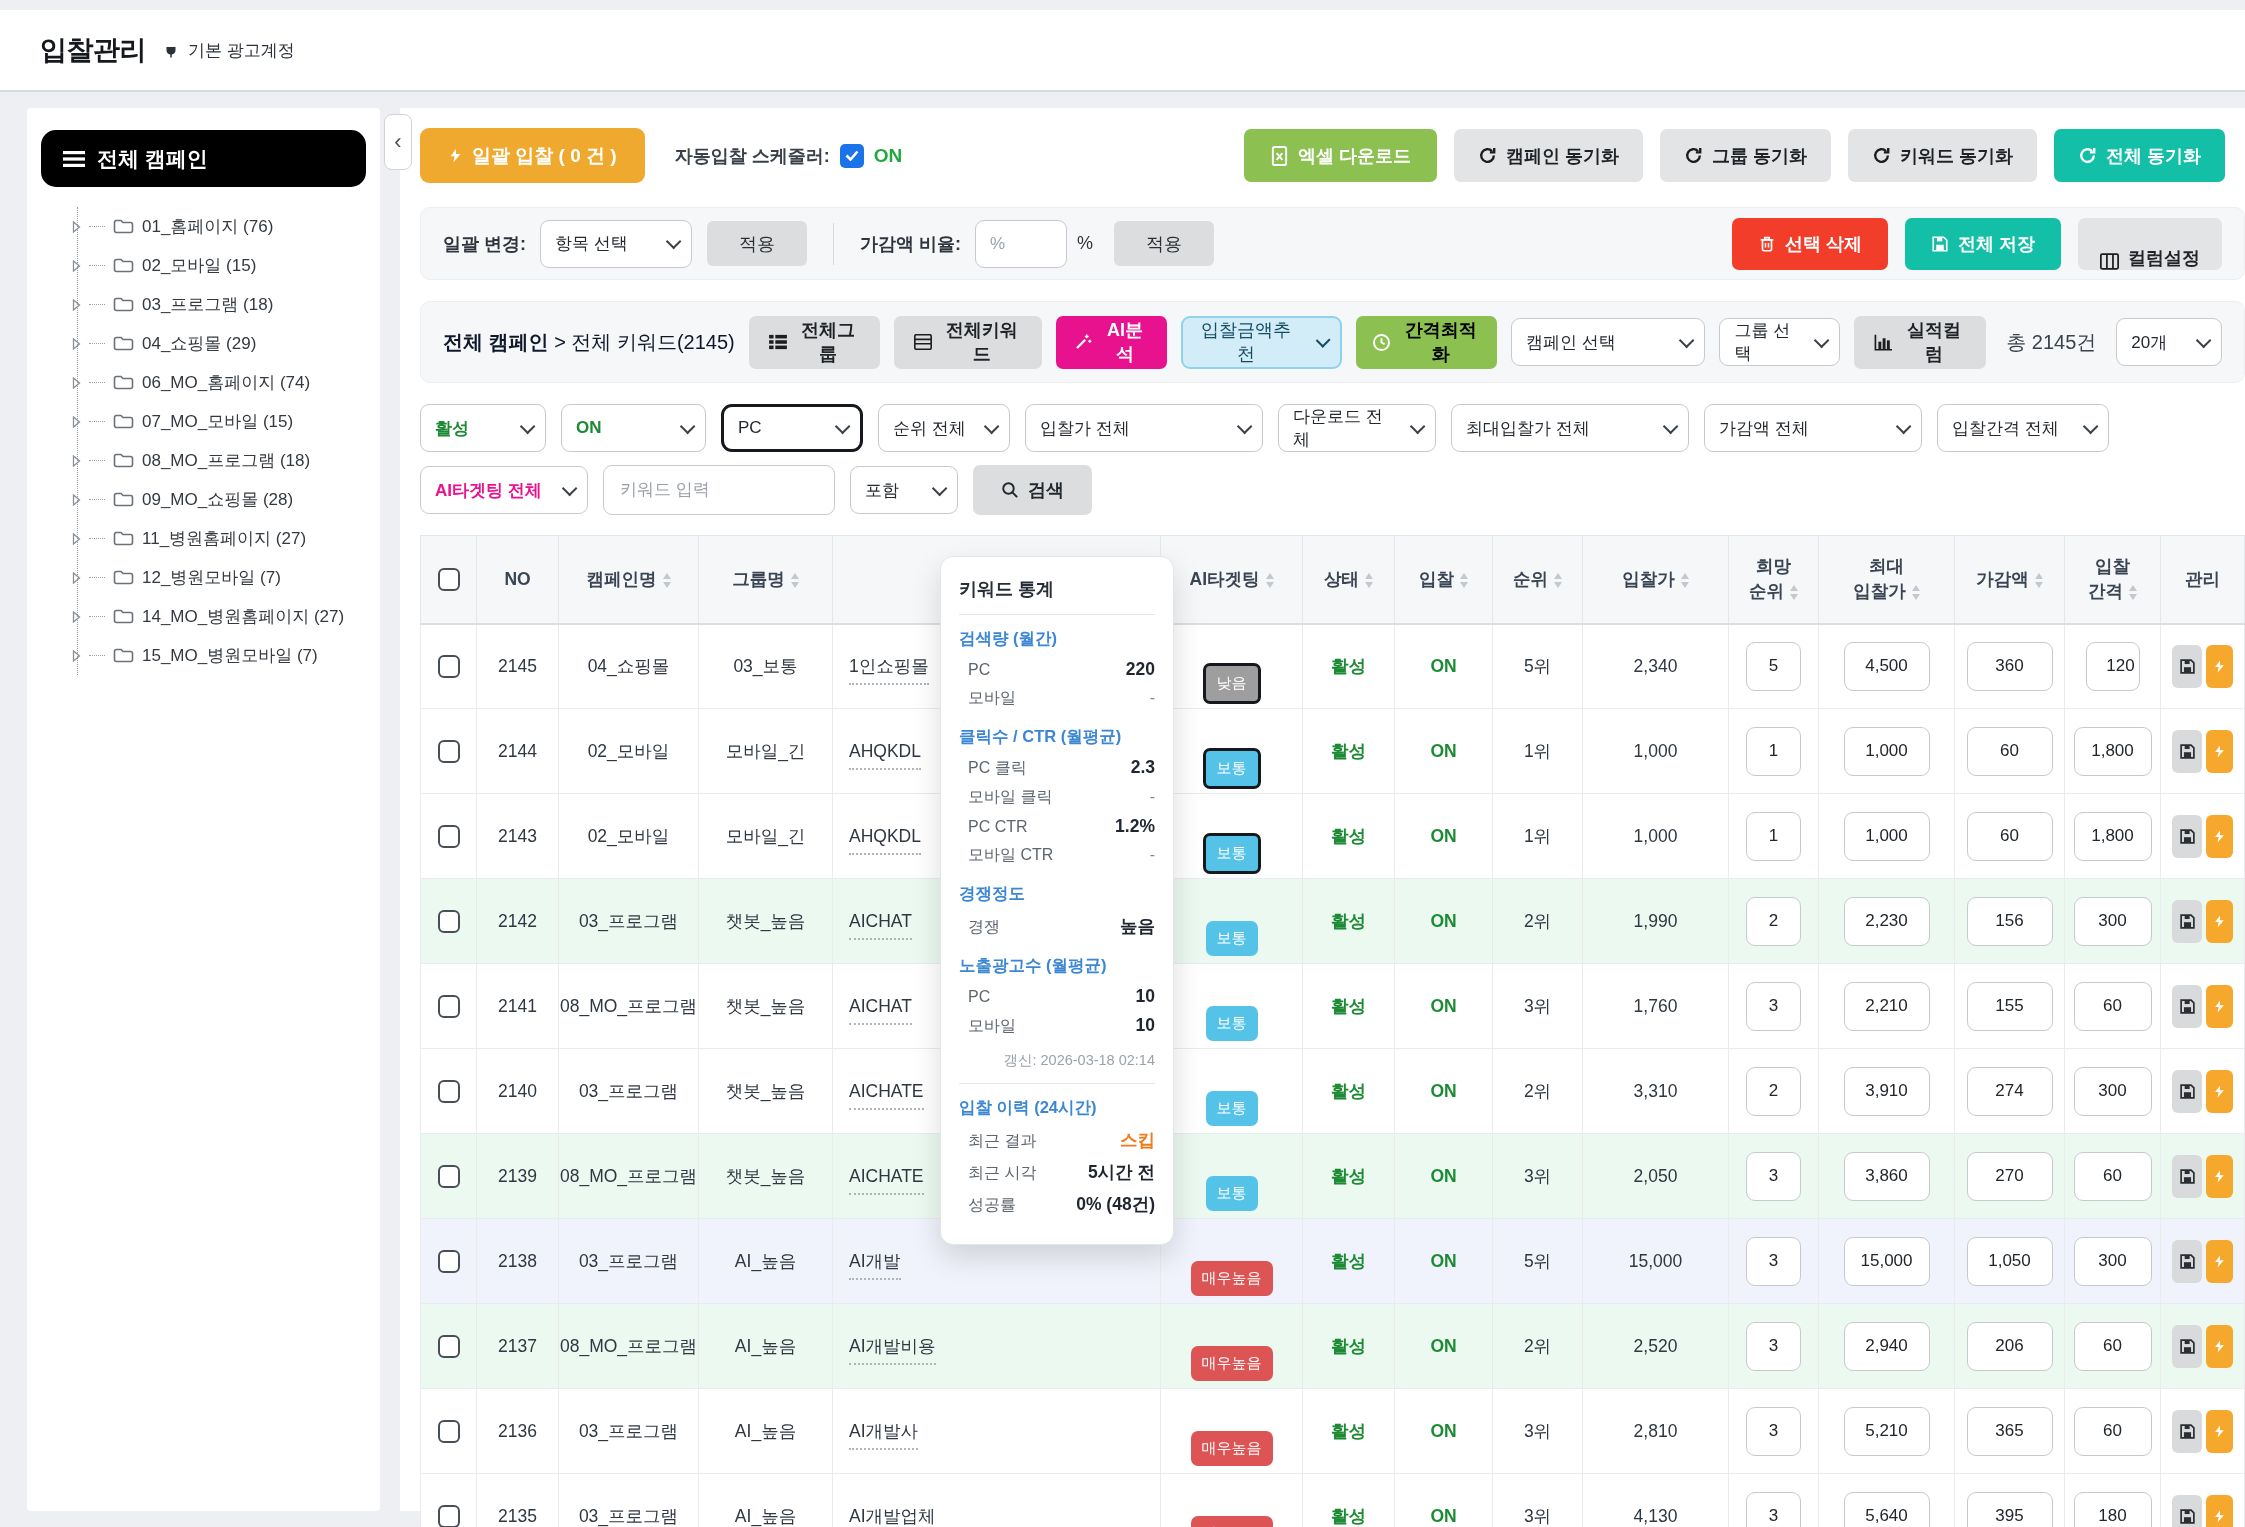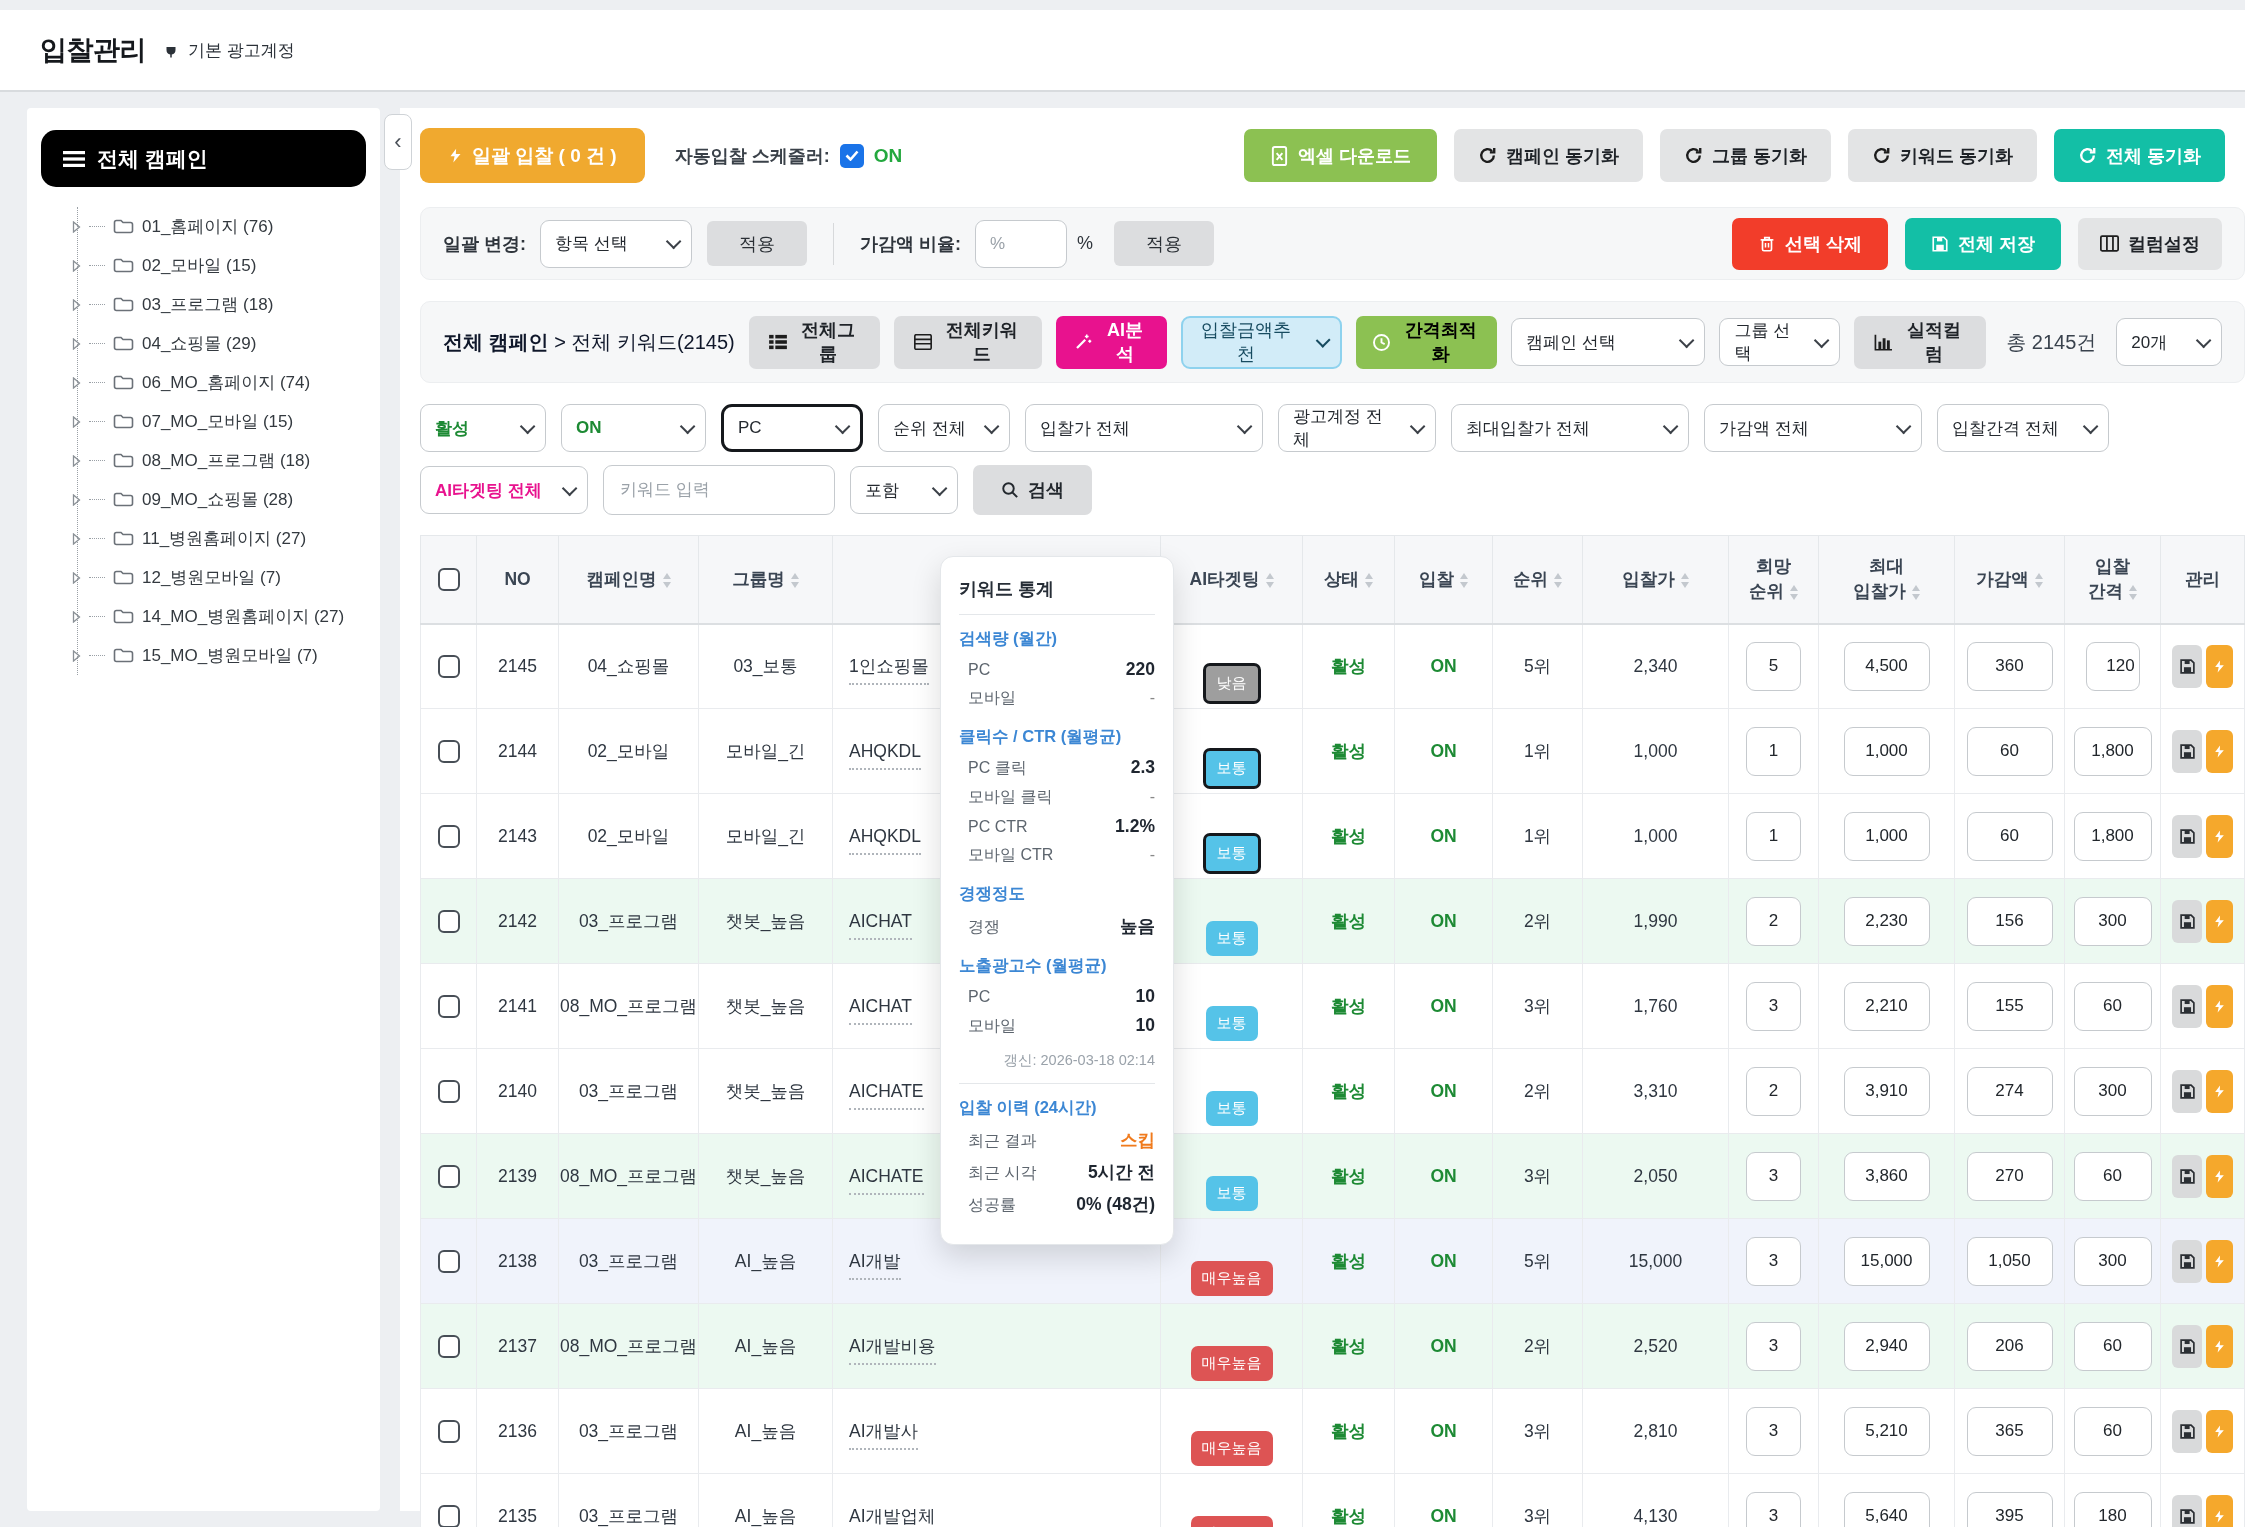--- a/index.html
+++ b/index.html
@@ -47,21 +47,21 @@
     align-items:center;justify-content:space-between;padding:0 14px;font-size:17px;color:#24292f;cursor:pointer;}
   .select::after{content:"";width:9px;height:9px;border-right:2px solid #3c4148;border-bottom:2px solid #3c4148;
     transform:rotate(45deg) translateY(-3px);margin-left:12px;flex-shrink:0;}
   .btn-apply{background:#dcdddf;color:#2a2f35;font-size:18px;height:45px;padding:0 32px;margin-left:15px;border-radius:6px;}
   .vdiv{width:1px;height:42px;background:#d7d9db;margin:0 26px;}
   .ratio-input{width:92px;height:48px;border:1px solid #c6cace;border-radius:9px;padding:0 14px;font-size:17px;font-family:inherit;}
   .ratio-input::placeholder{color:#9aa1a8;}
   .pct{font-size:18px;color:#2f353c;margin:0 6px 0 10px;}
   .btn-del{background:#f23d2a;color:#fff;font-weight:bold;font-size:18px;height:52px;padding:0 26px;}
   .btn-saveall{background:#13bfa6;color:#fff;font-weight:bold;font-size:18px;height:52px;padding:0 26px;margin-left:17px;}
-  .btn-cols{background:#e3e4e5;color:#1f2328;font-weight:bold;font-size:18px;height:52px;padding:0 22px;margin-left:17px;}
+  .btn-cols{background:#e3e4e5;color:#1f2328;font-weight:bold;font-size:18px;height:52px;padding:0 22px;margin-left:17px;align-items:flex-end;}
   
   .crumb-bar{height:82px;gap:14px;}
   .crumb-text{font-size:20px;color:#0f172a;white-space:nowrap;}
   .crumb-text b{font-weight:bold;}
   .btn-chip{background:#dcdddf;color:#1f2328;font-weight:bold;font-size:18px;height:53px;padding:0 20px;}
   .btn-pink{background:#e8128e;color:#fff;font-weight:bold;font-size:18px;height:53px;padding:0 18px;}
   .btn-bidrec{background:#d2ecf8;border:2px solid #8ed2ee;color:#174b60;font-size:18px;height:53px;padding:0 14px;border-radius:9px;}
   .btn-bidrec::after{content:"";width:9px;height:9px;border-right:2px solid #174b60;border-bottom:2px solid #174b60;transform:rotate(45deg) translateY(-3px);margin-left:12px;}
   .btn-green{background:#8cc152;color:#000000;font-weight:bold;font-size:18px;height:53px;padding:0 16px;}
   .total-text{font-size:20px;color:#39424d;margin:0 6px;white-space:nowrap;}
@@ -518,21 +518,21 @@
       <span class="select f-focus" style="width:142px;">
           <span>PC</span>
         </span>
       <span class="select" style="width:132px;">
           <span>순위 전체</span>
         </span>
       <span class="select" style="width:238px;">
           <span>입찰가 전체</span>
         </span>
       <span class="select" style="width:158px;">
-          <span>광고계정 전체</span>
+          <span>다운로드 전체</span>
         </span>
       <span class="select" style="width:238px;">
           <span>최대입찰가 전체</span>
         </span>
       <span class="select" style="width:218px;">
           <span>가감액 전체</span>
         </span>
       <span class="select" style="width:172px;">
           <span>입찰간격 전체</span>
         </span>

